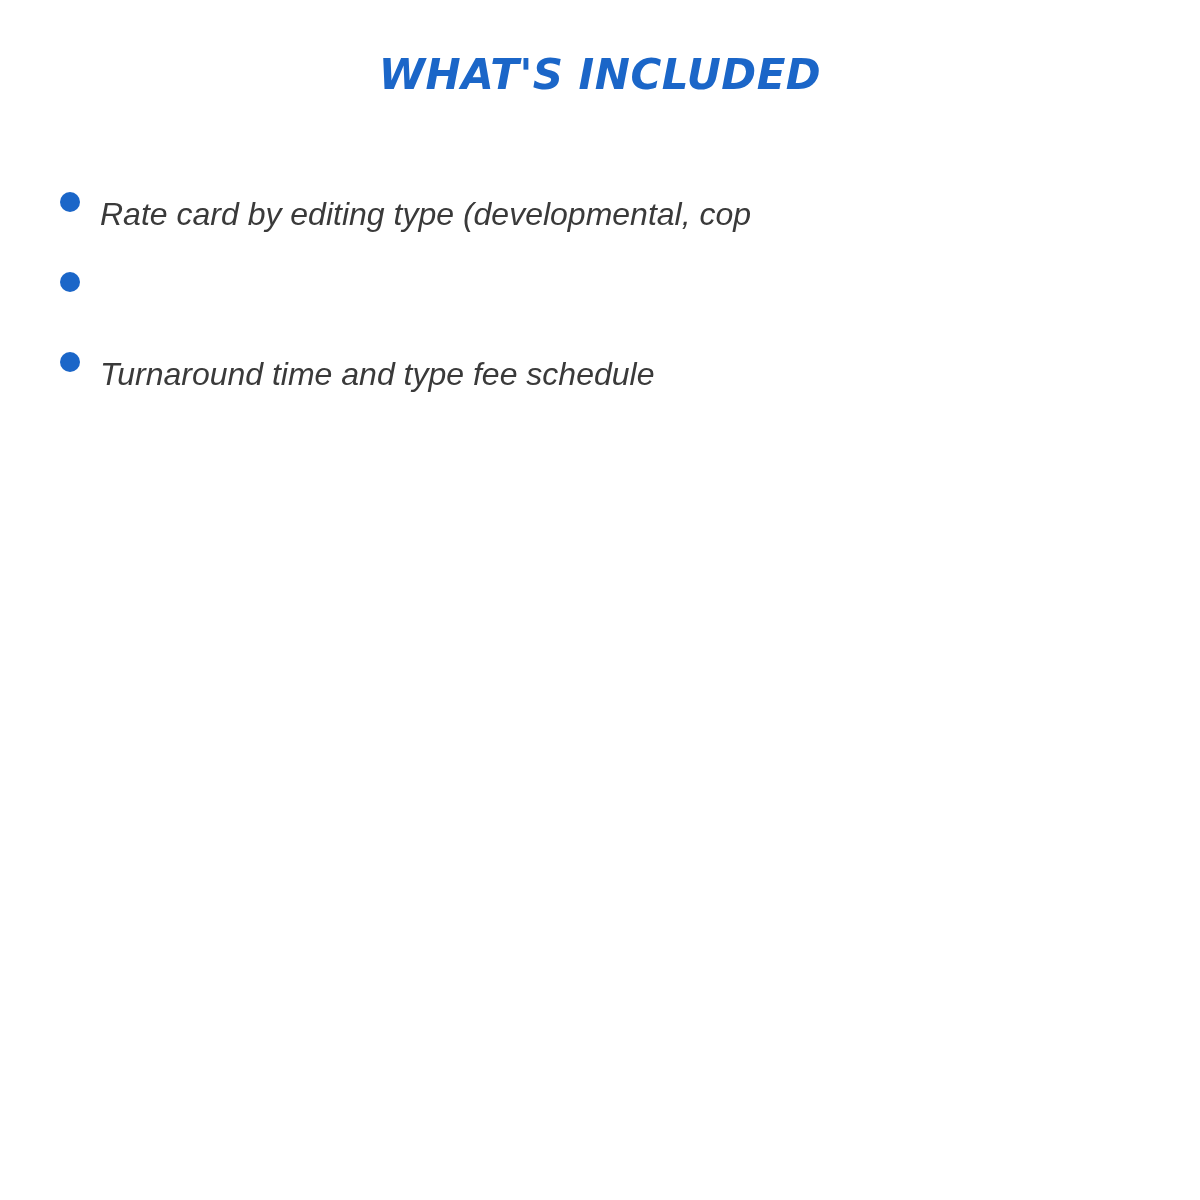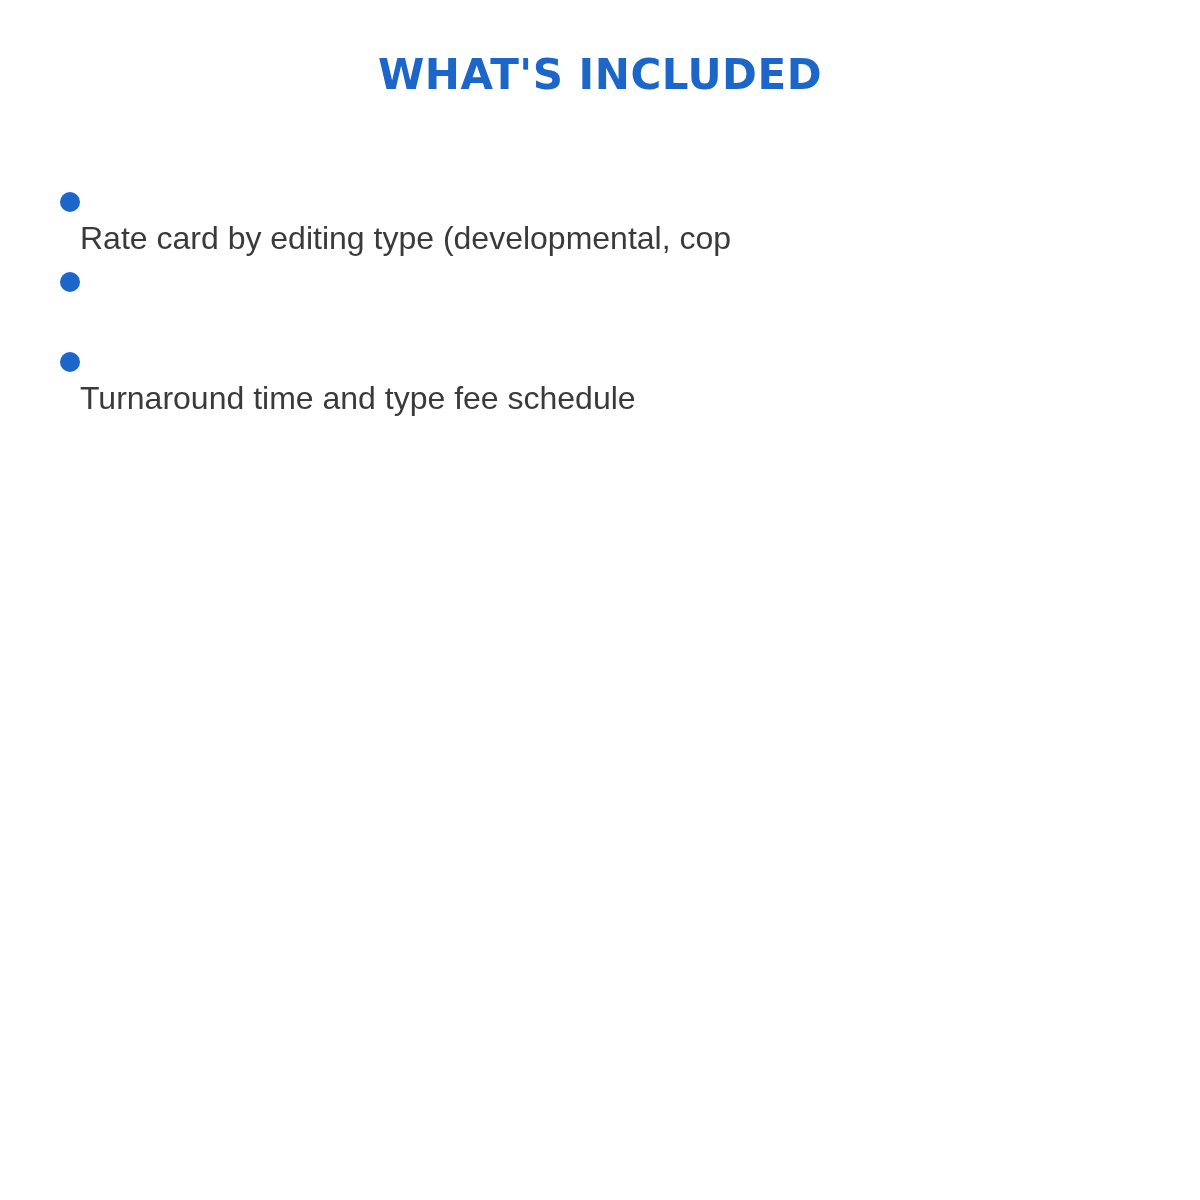--- a/index.html
+++ b/index.html
@@ -11,20 +11,21 @@
     width: 1200px;
     height: 1200px;
     position: relative;
     overflow: hidden;
     font-family: "Liberation Sans", sans-serif;
   }
   .slide {
     position: absolute;
     inset: 0;
     background: var(--page-bg, #ffffff);
+    font-style: italic;
   }
   .slide-title {
     margin: 0;
     position: absolute;
     top: 50px;
     left: 0;
     width: 1200px;
     text-align: center;
     font-family: "DejaVu Sans", "Liberation Sans", sans-serif;
     font-weight: bold;
@@ -39,21 +40,20 @@
     padding: 0;
     position: absolute;
     top: 188px;
     left: 60px;
     width: 1080px;
   }
   .bullet-item {
     display: flex;
     align-items: flex-start;
     height: 80px;
-    flex-direction: column;
   }
   .bullet-dot {
     flex: none;
     width: 20px;
     height: 20px;
     border-radius: 50%;
     background: var(--accent, #1b66c8);
     margin-top: 4px;
   }
   .bullet-text {

